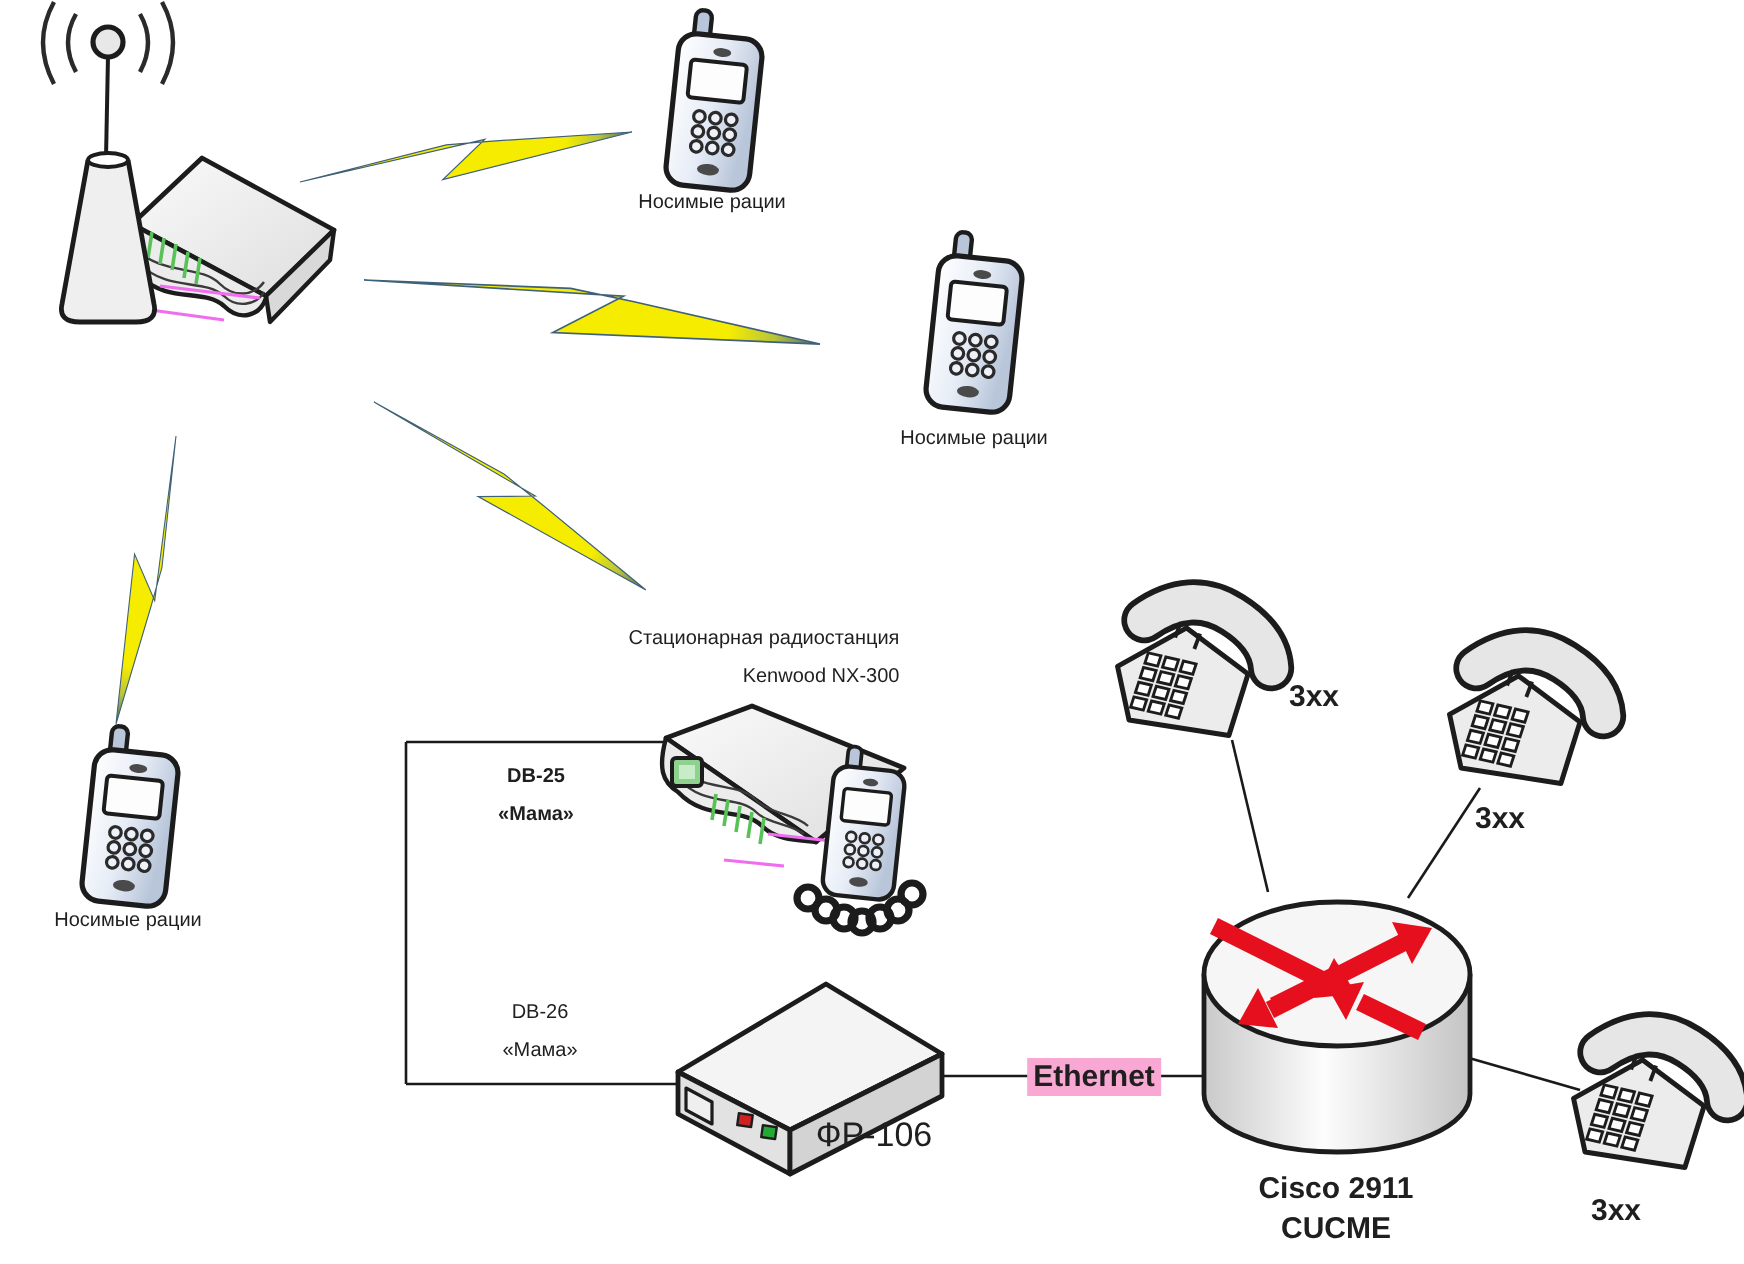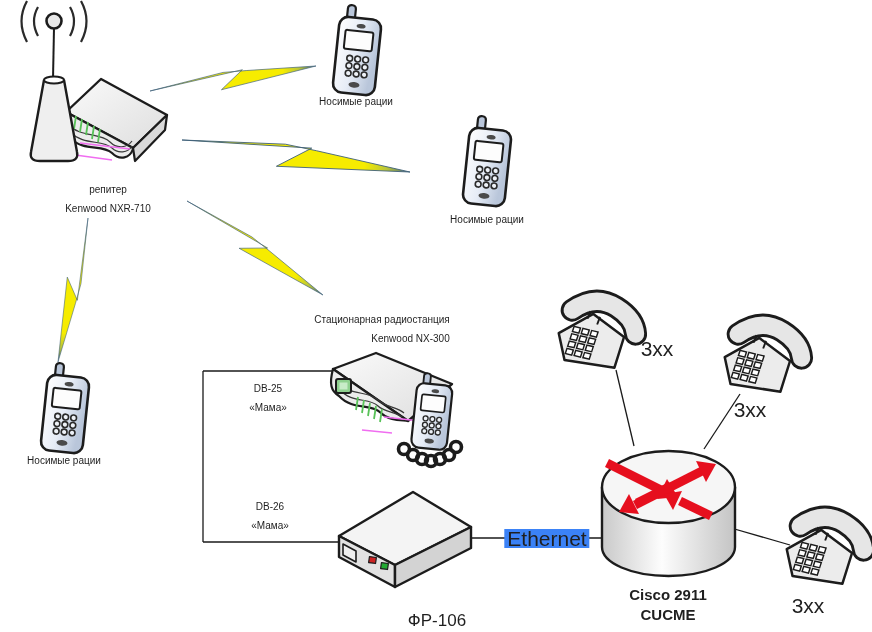--- a/index.html
+++ b/index.html
@@ -3,23 +3,23 @@
 <meta charset="utf-8">
 <style>
   html,body{margin:0;padding:0;background:#fff;}
   #canvas{
     position:relative;width:872px;height:632px;background:#ffffff;
     font-family:"Liberation Sans", sans-serif;color:#1f1f1f;overflow:hidden;
   }
   #art{position:absolute;left:0;top:0;}
   .lbl{position:absolute;transform:translateX(-50%);text-align:center;
        font-size:10px;line-height:19px;white-space:nowrap;color:#1f1f1f;}
-  .lbl.small{font-size:21px;}
+  .lbl.small{font-size:15px;font-weight:bold;}
   .lbl.bold{font-weight:bold;font-size:15px;line-height:20px;}
-  .lbl.onwire{background:#3b82f6;padding:0 3px;}
+  .lbl.onwire{background:#f9a8d4;padding:0 3px;}
 </style>
 </head>
 <body>
 
 <div id="canvas">
 
 <svg id="art" width="872" height="632" viewBox="0 0 872 632">
   <defs>
     <linearGradient id="boltGrad" gradientUnits="userSpaceOnUse" x1="0" y1="0" x2="260" y2="84">
       <stop offset="0" stop-color="#44657e"></stop>
@@ -184,49 +184,45 @@
       <line x1="711" y1="516" x2="680" y2="501" stroke="#e60f1e" stroke-width="9"></line>
       <polygon points="664,494 682,491 673,510"></polygon>
     </g>
   </g>
 
   <use href="#deskphone" transform="translate(553,289) scale(0.96)"></use>
   <use href="#deskphone" transform="translate(719,313) scale(0.96)"></use>
   <use href="#deskphone" transform="translate(781,505) scale(0.96)"></use>
 </svg>
 
-<div class="lbl" style="left:108px;top:180px;">
-  <div>репитер</div>
-  <div>Kenwood NXR-710</div>
-</div>
 
 <div class="lbl" style="left:356px;top:92px;">Носимые рации</div>
 
 <div class="lbl" style="left:487px;top:210px;">Носимые рации</div>
 
 <div class="lbl" style="left:64px;top:451px;">Носимые рации</div>
 
 <div class="lbl" style="left:382px;top:310px;text-align:right;">
   <div>Стационарная радиостанция</div>
   <div>Kenwood NX-300</div>
 </div>
 
-<div class="lbl" style="left:268px;top:379px;">
+<div class="lbl" style="left:268px;top:379px;font-weight:bold;">
   <div>DB-25</div>
   <div>«Мама»</div>
 </div>
 
 <div class="lbl" style="left:270px;top:497px;">
   <div>DB-26</div>
   <div>«Мама»</div>
 </div>
 
 <div class="lbl small onwire" style="left:547px;top:529px;">Ethernet</div>
 
-<div class="lbl" style="left:437px;top:611px;font-size:17px;">ФР-106</div>
+<div class="lbl" style="left:437px;top:558px;font-size:17px;">ФР-106</div>
 
 <div class="lbl bold" style="left:668px;top:585px;">
   <div>Cisco 2911</div>
   <div>CUCME</div>
 </div>
 
 <div class="lbl small" style="left:657px;top:339px;">3xx</div>
 
 <div class="lbl small" style="left:750px;top:400px;">3xx</div>
 

